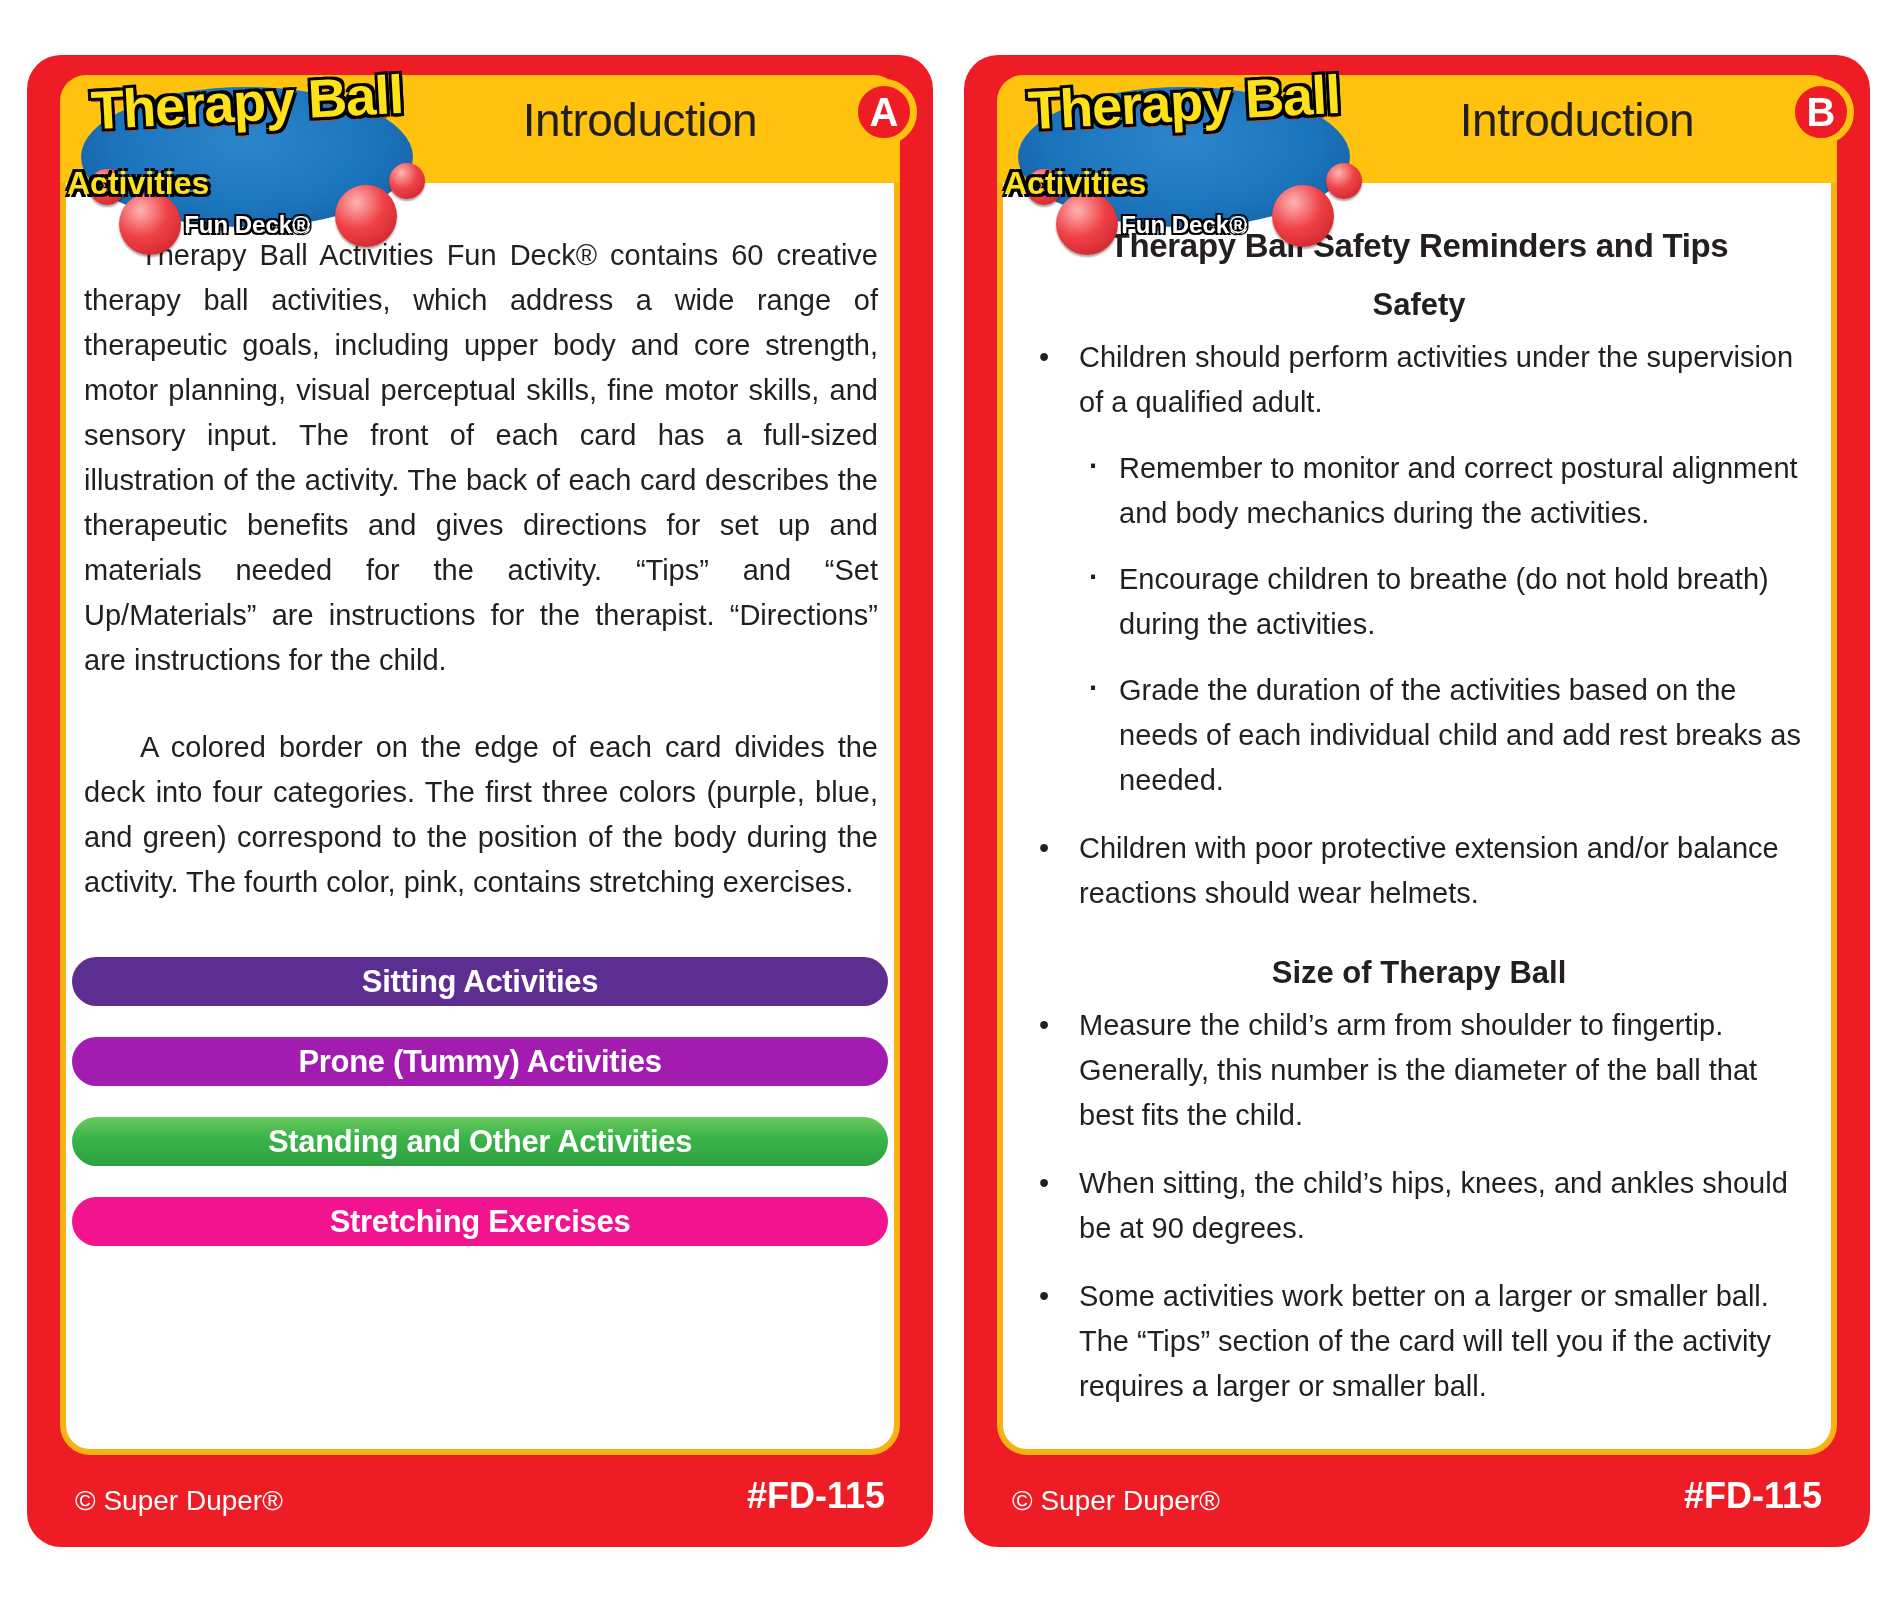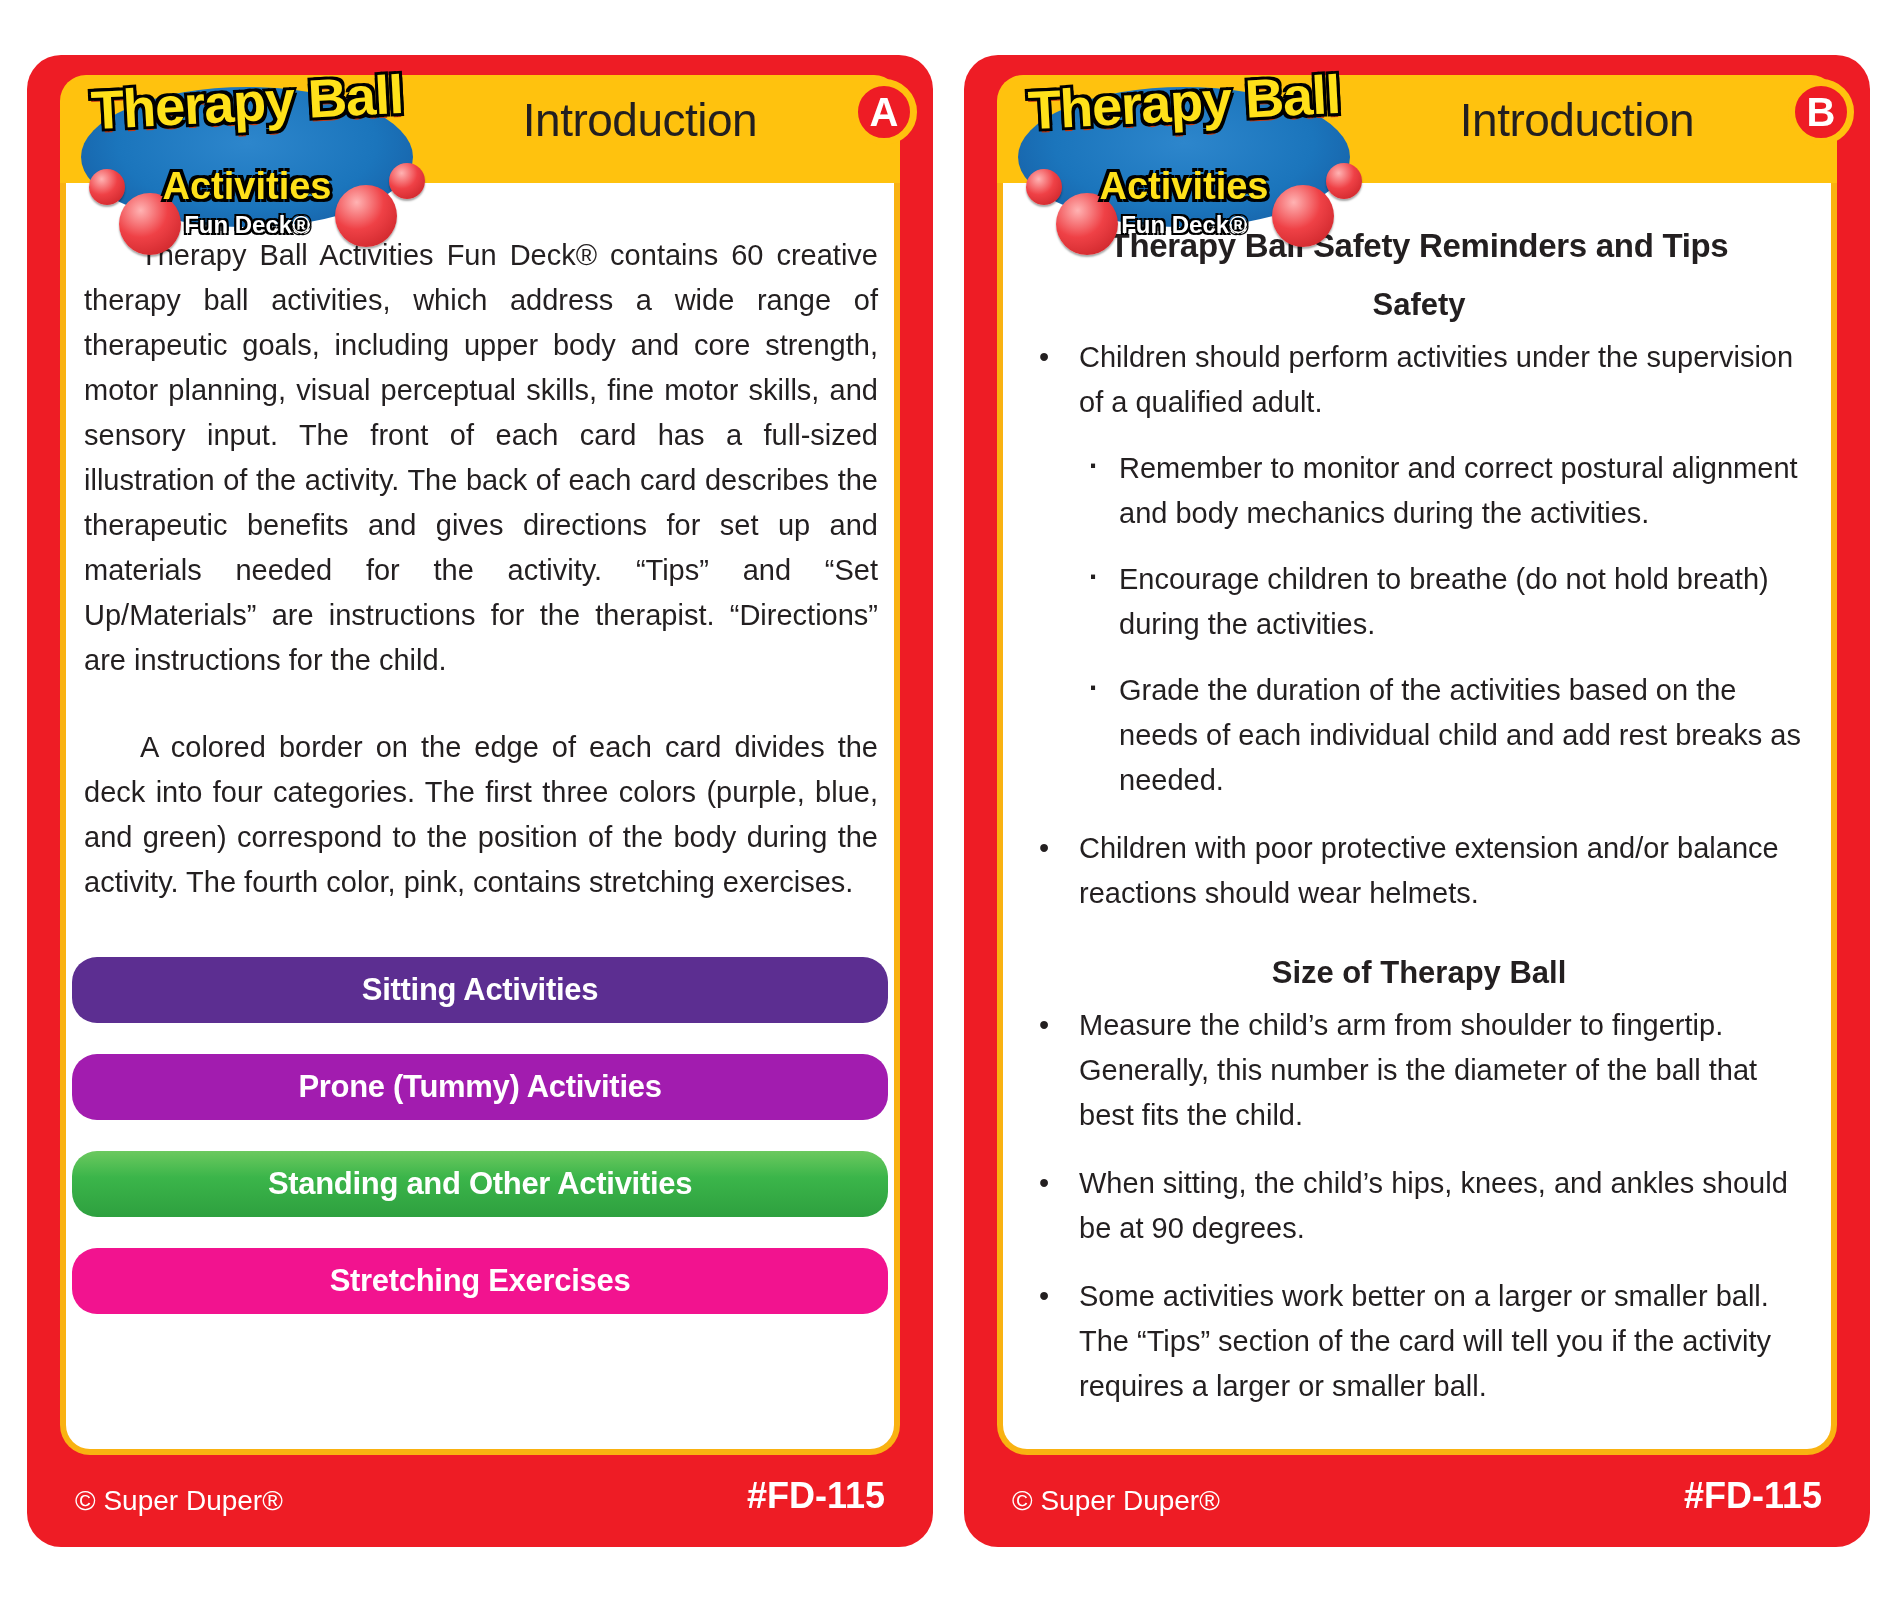--- a/index.html
+++ b/index.html
@@ -22,42 +22,42 @@
          display:flex;align-items:center;justify-content:center;
          color:#ffffff;font-size:40px;font-weight:bold;}
 
   
   .logo{position:absolute;left:40px;top:22px;width:360px;height:210px;z-index:5;}
   .logo-oval{position:absolute;left:14px;top:10px;width:332px;height:140px;border-radius:50%;
              background:radial-gradient(ellipse at 50% 40%, #2d86cc 0%, #1b75bc 55%, #14549a 100%);}
   .logo-line1{position:absolute;left:-6px;top:-6px;width:372px;text-align:center;transform:rotate(-3deg);
               font-size:54px;font-weight:bold;letter-spacing:-1px;color:#ffe11a;
               text-shadow:-3px -3px 0 #000,3px -3px 0 #000,-3px 3px 0 #000,3px 3px 0 #000,0 4px 0 #c83a11;}
-  .logo-line2{position:absolute;left:0;top:88px;width:360px;text-align:center;
-              font-size:38px;font-weight:bold;color:#ffe11a;
+  .logo-line2{position:absolute;left:0;top:88px;width:360px;
+              font-size:32px;font-weight:bold;color:#ffe11a;
               text-shadow:-3px -3px 0 #000,3px -3px 0 #000,-3px 3px 0 #000,3px 3px 0 #000;}
   .logo-line3{position:absolute;left:0;top:134px;width:360px;text-align:center;
               font-size:24px;font-weight:bold;color:#ffffff;
               text-shadow:-2px -2px 0 #000,2px -2px 0 #000,-2px 2px 0 #000,2px 2px 0 #000;}
   .ball{position:absolute;border-radius:50%;
         background:radial-gradient(circle at 35% 28%, #ffb3b3 0%, #ef4146 45%, #c21d22 100%);
         box-shadow:0 2px 2px rgba(0,0,0,0.35);}
   .ball.b1{left:22px; top:92px; width:36px;height:36px;}
   .ball.b2{left:52px; top:116px;width:62px;height:62px;}
   .ball.b3{left:268px;top:108px;width:62px;height:62px;}
   .ball.b4{left:322px;top:86px; width:36px;height:36px;}
 
   
   .bodytext{padding:50px 16px 0 18px;font-size:29px;line-height:45px;text-align:justify;}
   .bodytext p{margin:0;text-indent:56px;}
   .bodytext p.second{margin-top:42px;}
   .lead-italic{}
 
   .bars{margin:52px 6px 0 6px;display:flex;flex-direction:column;gap:31px;}
-  .bar{height:66px;border-radius:25px;display:flex;align-items:center;justify-content:center;
+  .bar{height:49px;border-radius:25px;display:flex;align-items:center;justify-content:center;
        color:#ffffff;font-size:31px;font-weight:bold;letter-spacing:-0.3px;}
   .bar.purple{background:#5c2e91;}
   .bar.blue{background:#a21caf;}
   .bar.green{background:linear-gradient(180deg,#6cc95f 0%,#3bb54a 40%,#2ea03f 100%);}
   .bar.pink{background:#f2138f;}
 
   
   .safety{padding:40px 26px 0 30px;font-size:29px;line-height:45px;}
   .safety h1{margin:0 0 14px 0;font-size:33px;text-align:center;font-weight:bold;letter-spacing:-0.3px;}
   .safety h2{margin:0 0 8px 0;font-size:31px;text-align:center;font-weight:bold;}

